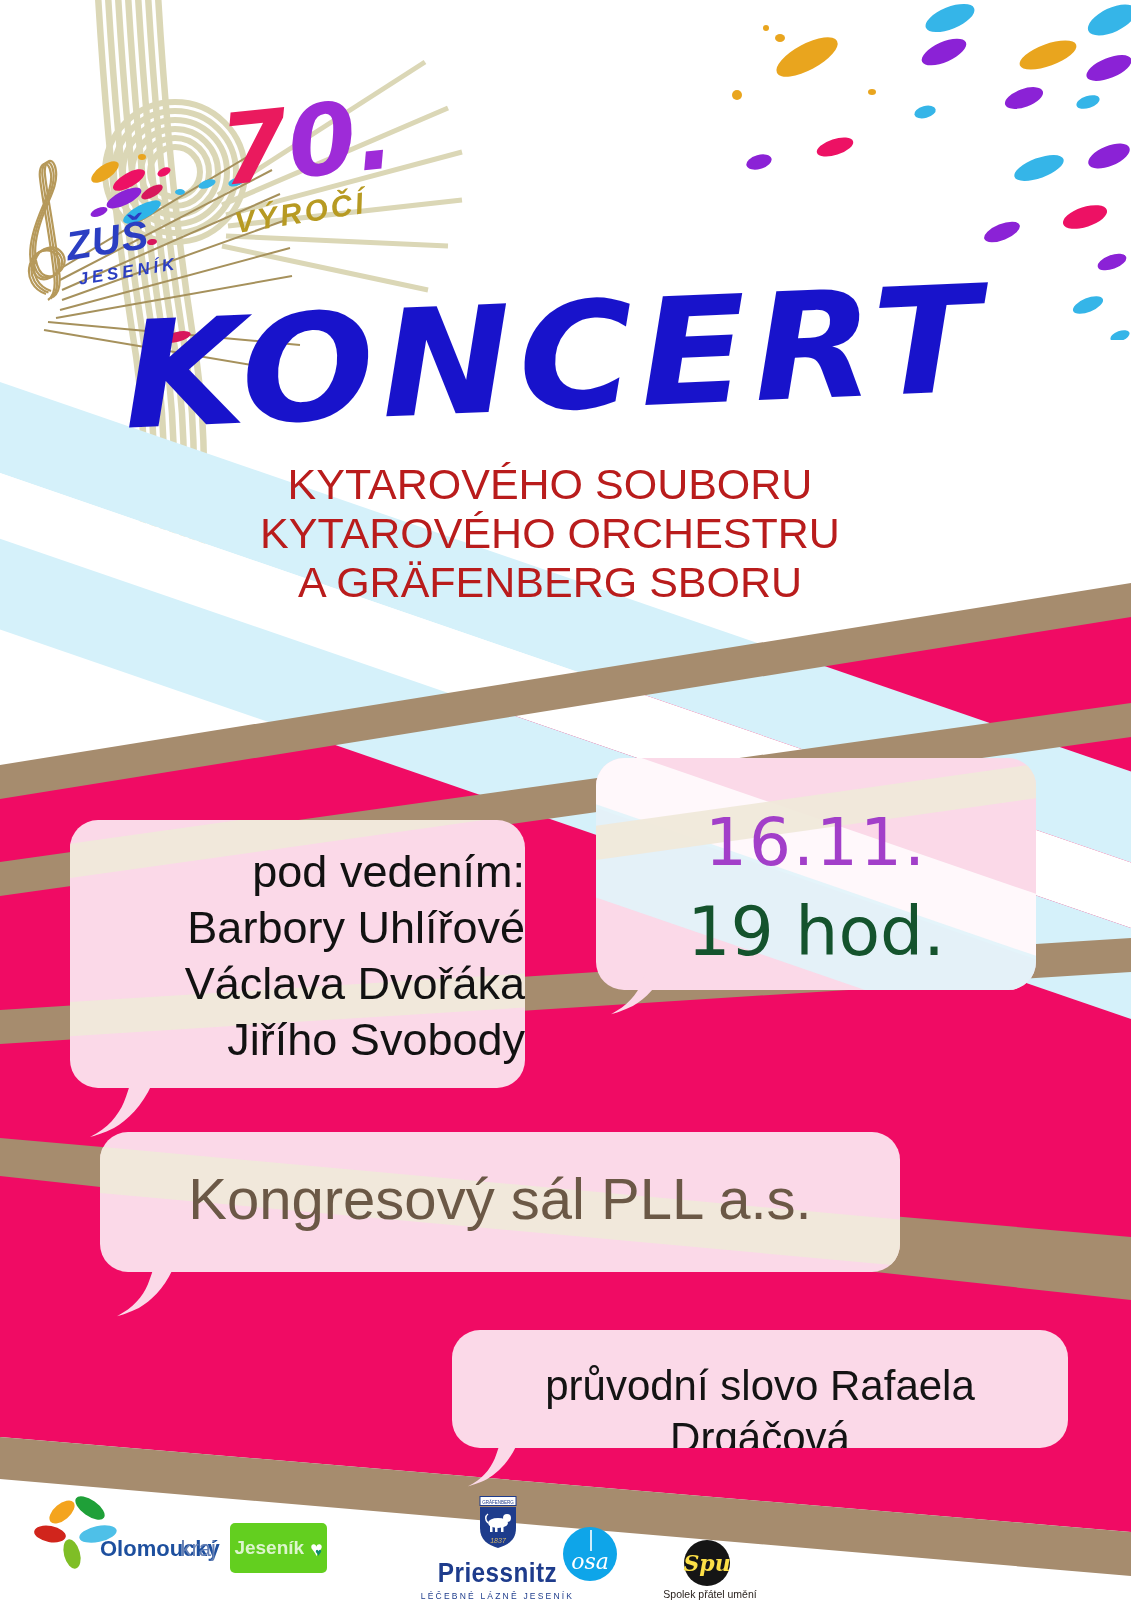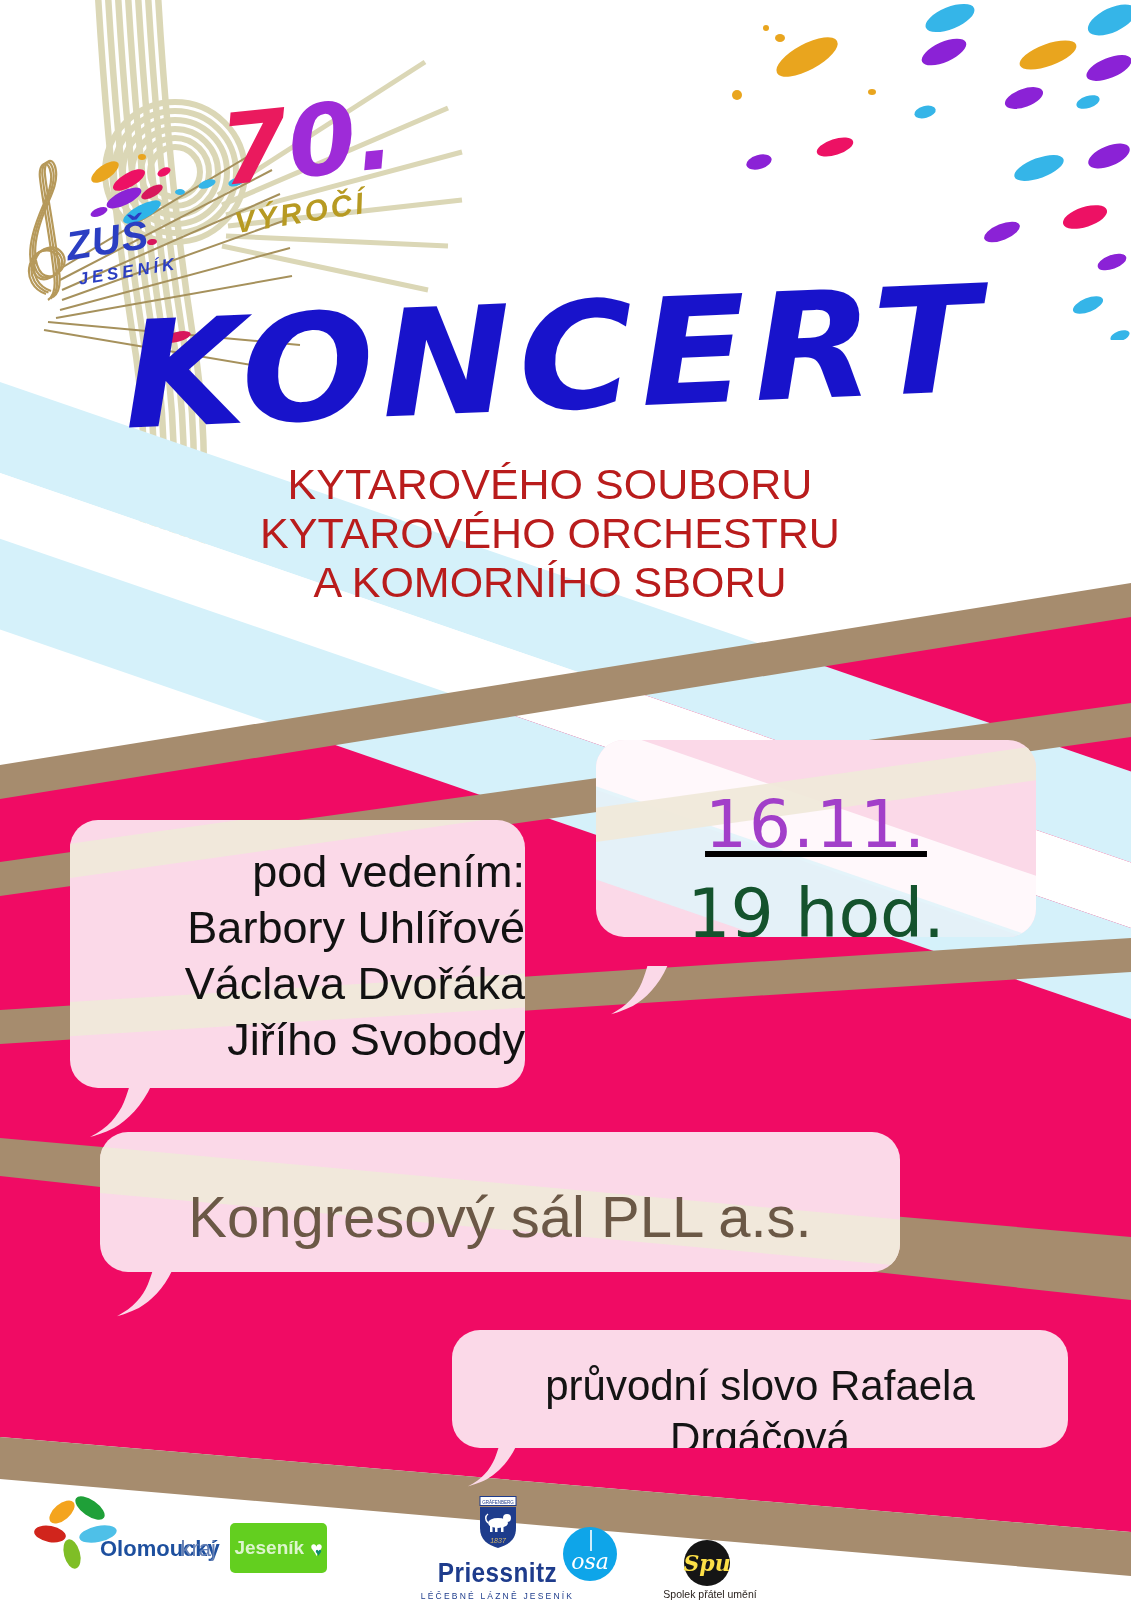--- a/index.html
+++ b/index.html
@@ -47,27 +47,27 @@
   .bubble{position:absolute;background:#FBD9E8;border-radius:28px;overflow:hidden;z-index:5;}
   .band{position:absolute;transform-origin:0 0;}
   .band.beige{background:rgba(240,233,218,0.95);}
   .band.white{background:rgba(255,255,255,0.82);}
   .band.cyan{background:rgba(225,243,250,0.9);}
   .tail{position:absolute;z-index:5;}
 
   .b-conductors{left:70px;top:820px;width:455px;height:268px;text-align:right;}
   .conductors-text{position:relative;z-index:2;padding:24px 0 0 68px;color:#121212;
     font-size:45px;line-height:56px;}
-  .b-datetime{left:596px;top:740px;width:440px;height:197px;text-decoration:underline;}
+  .b-datetime{left:596px;top:758px;width:440px;height:232px;}
   .datetime-date{position:relative;z-index:2;margin-top:48px;text-align:center;color:#A23FC9;
     font-family:"DejaVu Sans",sans-serif;font-size:66px;line-height:74px;letter-spacing:2px;}
   .datetime-time{position:relative;z-index:2;margin-top:14px;text-align:center;color:#14532d;
     font-family:"DejaVu Sans",sans-serif;font-size:68px;line-height:76px;}
   .b-venue{left:100px;top:1132px;width:800px;height:140px;}
-  .venue-text{position:relative;z-index:2;padding-top:52px;text-align:center;color:#6B5846;
+  .venue-text{position:relative;z-index:2;padding-top:34px;text-align:center;color:#6B5846;
     font-size:58px;line-height:66px;}
   .b-narrator{left:452px;top:1330px;width:616px;height:118px;}
   .narrator-text{position:relative;z-index:2;padding-top:30px;text-align:center;color:#141414;
     font-size:42px;line-height:52px;}
 
   
   .logos{position:absolute;inset:0;z-index:7;border-radius:27px;}
   .lg-olomoucky{position:absolute;left:28px;top:1492px;}
   .lg-jesenik{position:absolute;left:230px;top:1523px;width:97px;height:50px;background:#63CF1F;
     border-radius:5px;display:flex;align-items:center;justify-content:center;gap:6px;}
@@ -189,21 +189,21 @@
   <div class="stripe s1"></div>
   <div class="stripe s2"></div>
   <div class="stripe s3"></div>
   <div class="stripe s4"></div>
   <div class="stripe s5"></div>
 
   <div class="title">KONCERT</div>
   <div class="subtitle">
     <div>KYTAROVÉHO SOUBORU</div>
     <div>KYTAROVÉHO ORCHESTRU</div>
-    <div>A KOMORNÍHO SBORU</div>
+    <div>A GRÄFENBERG SBORU</div>
   </div>
 
   <div class="bubble b-conductors">
     <div class="band beige" style="left:-30px;top:28px;width:620px;height:34px;transform:rotate(-8deg);"></div>
     <div class="band beige" style="left:-30px;top:184px;width:620px;height:34px;transform:rotate(-3.6deg);"></div>
     <div class="conductors-text">
       <div>pod vedením:</div>
       <div>Barbory Uhlířové</div>
       <div>Václava Dvořáka</div>
       <div>Jiřího Svobody</div>

